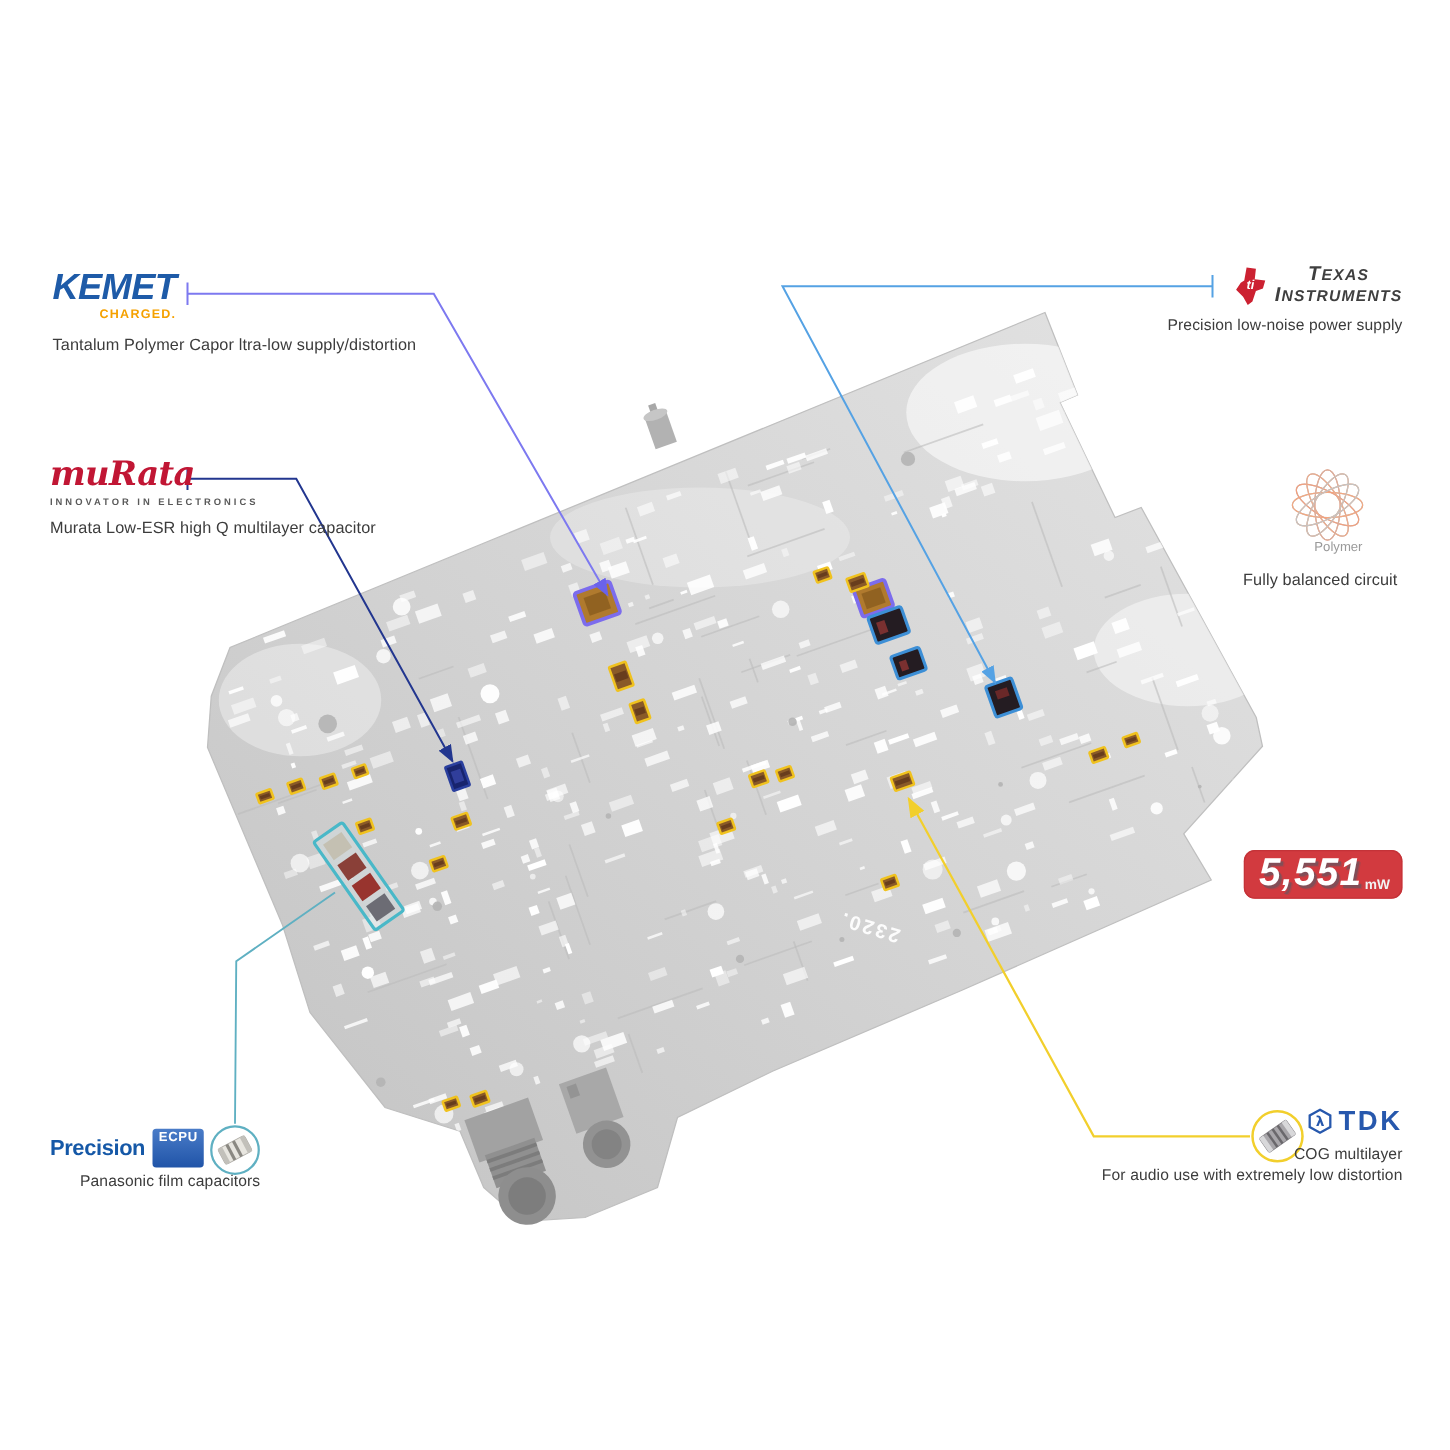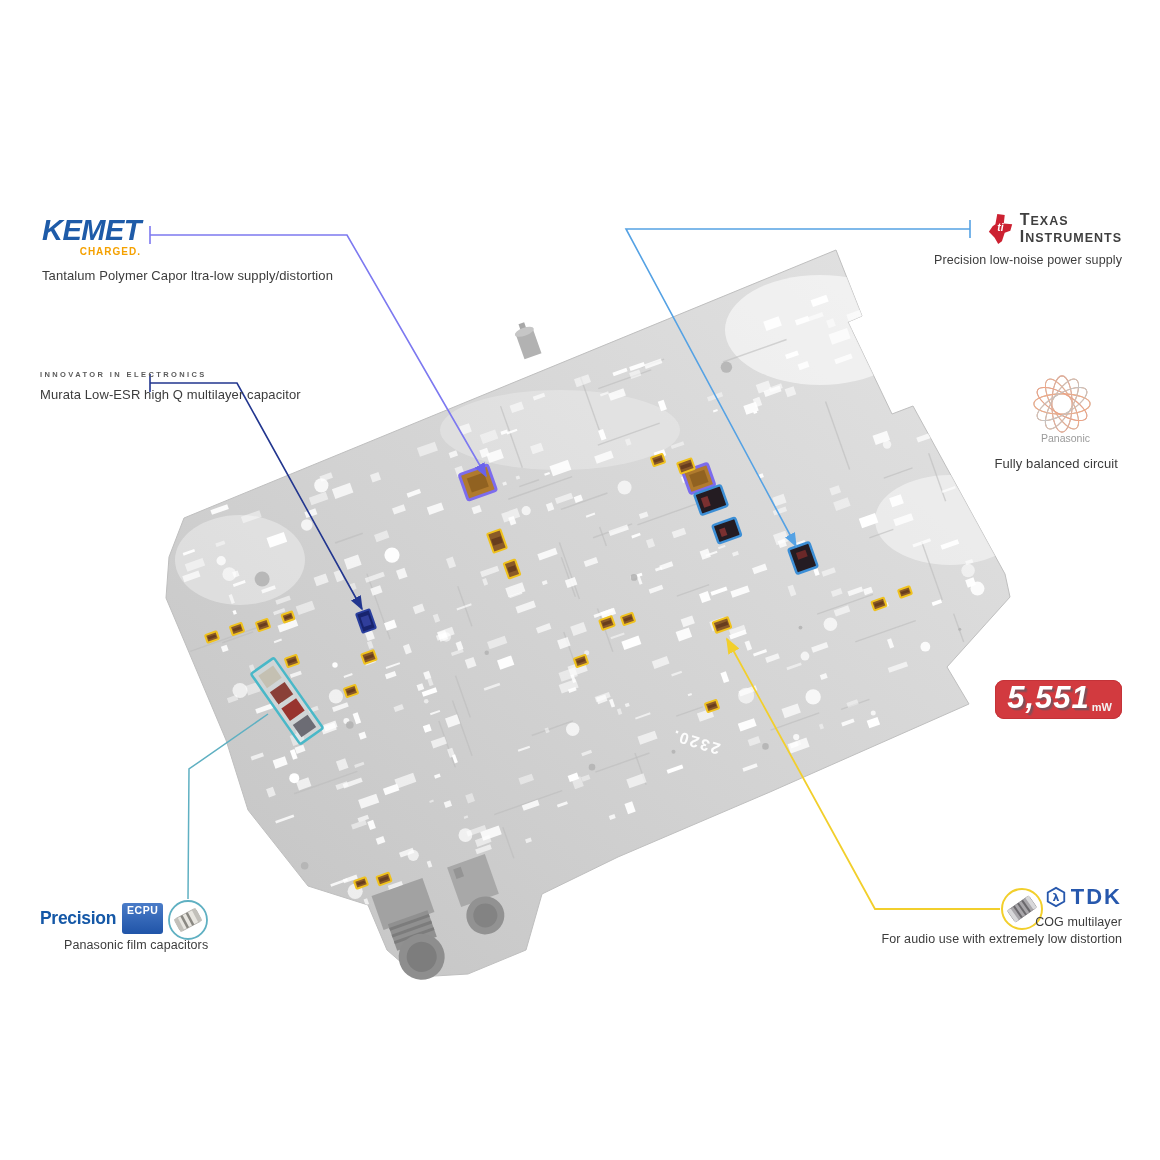--- a/index.html
+++ b/index.html
@@ -14,21 +14,21 @@
   .kemet-word{font-size:29px;font-weight:bold;font-style:italic;color:#1e5ba8;letter-spacing:-.5px;line-height:1;}
   .kemet-tag{font-size:10px;font-weight:bold;color:#f5a100;letter-spacing:1px;text-align:right;margin-top:1px;}
   .kemet-caption{margin-top:9px;}
   
   .murata-word{font-family:"DejaVu Serif", serif;font-style:italic;font-weight:bold;font-size:27px;color:#c11634;line-height:1;letter-spacing:-.5px;}
   .murata-sub{font-size:7.5px;color:#5a5a5a;letter-spacing:2.4px;margin-top:4px;font-weight:bold;}
   .murata-caption{margin-top:8px;}
   
   .ti-block{display:flex;flex-direction:column;align-items:flex-end;text-align:right;}
   .ti-row{display:flex;align-items:flex-start;}
-  .ti-name{margin-left:5px;color:#3f3f3f;font-weight:600;line-height:1.05;text-align:left;}
+  .ti-name{margin-left:5px;color:#3f3f3f;font-weight:600;line-height:1.05;text-align:center;font-style:italic;}
   .ti-name div{font-size:12.5px;text-transform:uppercase;letter-spacing:1px;}
   .ti-name div::first-letter{font-size:16px;}
   .ti-caption{margin-top:7px;}
   
   .pw-block{width:130px;height:110px;}
   .pw-icon{position:absolute;right:22px;top:0;}
   .pw-label{position:absolute;right:30px;top:64px;font-size:10.5px;color:#9a9a9a;}
   .pw-caption{position:absolute;right:2px;top:88px;}
   
   .power-block{text-align:right;}
@@ -649,20 +649,21 @@
 
   <div class="callout" style="left:42px;top:216px;">
     <div class="kemet-logo">
       <div class="kemet-word">KEMET</div>
       <div class="kemet-tag">CHARGED.</div>
     </div>
     <div class="caption kemet-caption">Tantalum Polymer Capor ltra-low supply/distortion</div>
   </div>
 
   <div class="callout" style="left:40px;top:366px;">
+    <div class="murata-word">muRata</div>
     <div class="murata-sub">INNOVATOR IN ELECTRONICS</div>
     <div class="caption murata-caption">Murata Low-ESR high Q multilayer capacitor</div>
   </div>
 
   <div class="callout ti-block" style="right:38px;top:212px;">
     <div class="ti-row">
       <svg width="28" height="34" viewBox="0 0 30 34">
         <path d="M11,1 L19,2 L18,11 L27,12 L25,19 L19,21 L16,30 L12,33 L8,26 L2,20 L6,14 L9,12 Z" fill="#cc2131"></path>
         <text x="11" y="19" font-size="11" font-style="italic" font-weight="bold" fill="#ffffff" font-family="Liberation Sans, sans-serif">ti</text>
       </svg>
@@ -684,21 +685,21 @@
         <ellipse rx="25" ry="9" transform="rotate(120)" stroke="#eda078"></ellipse>
         <ellipse rx="25" ry="9" transform="rotate(150)" stroke="#ef9e74"></ellipse>
         <ellipse rx="25" ry="9" transform="rotate(180)" stroke="#f2a882"></ellipse>
         <ellipse rx="25" ry="9" transform="rotate(210)" stroke="#f0a080"></ellipse>
         <ellipse rx="25" ry="9" transform="rotate(240)" stroke="#edab8c"></ellipse>
         <ellipse rx="25" ry="9" transform="rotate(270)" stroke="#d8b0a0"></ellipse>
         <ellipse rx="25" ry="9" transform="rotate(300)" stroke="#c8c0bc"></ellipse>
         <ellipse rx="25" ry="9" transform="rotate(330)" stroke="#c4c4c4"></ellipse>
       </g>
     </svg>
-    <div class="pw-label">Panasonic</div>
+    <div class="pw-label">Polymer</div>
     <div class="caption pw-caption">Fully balanced circuit</div>
   </div>
 
   <div class="callout power-block" style="right:38px;top:680px;">
     <div class="power-badge">
       <span class="power-value">5,551</span><span class="power-unit">mW</span>
     </div>
   </div>
 
   <div class="callout tdk-block" style="right:38px;top:886px;">

